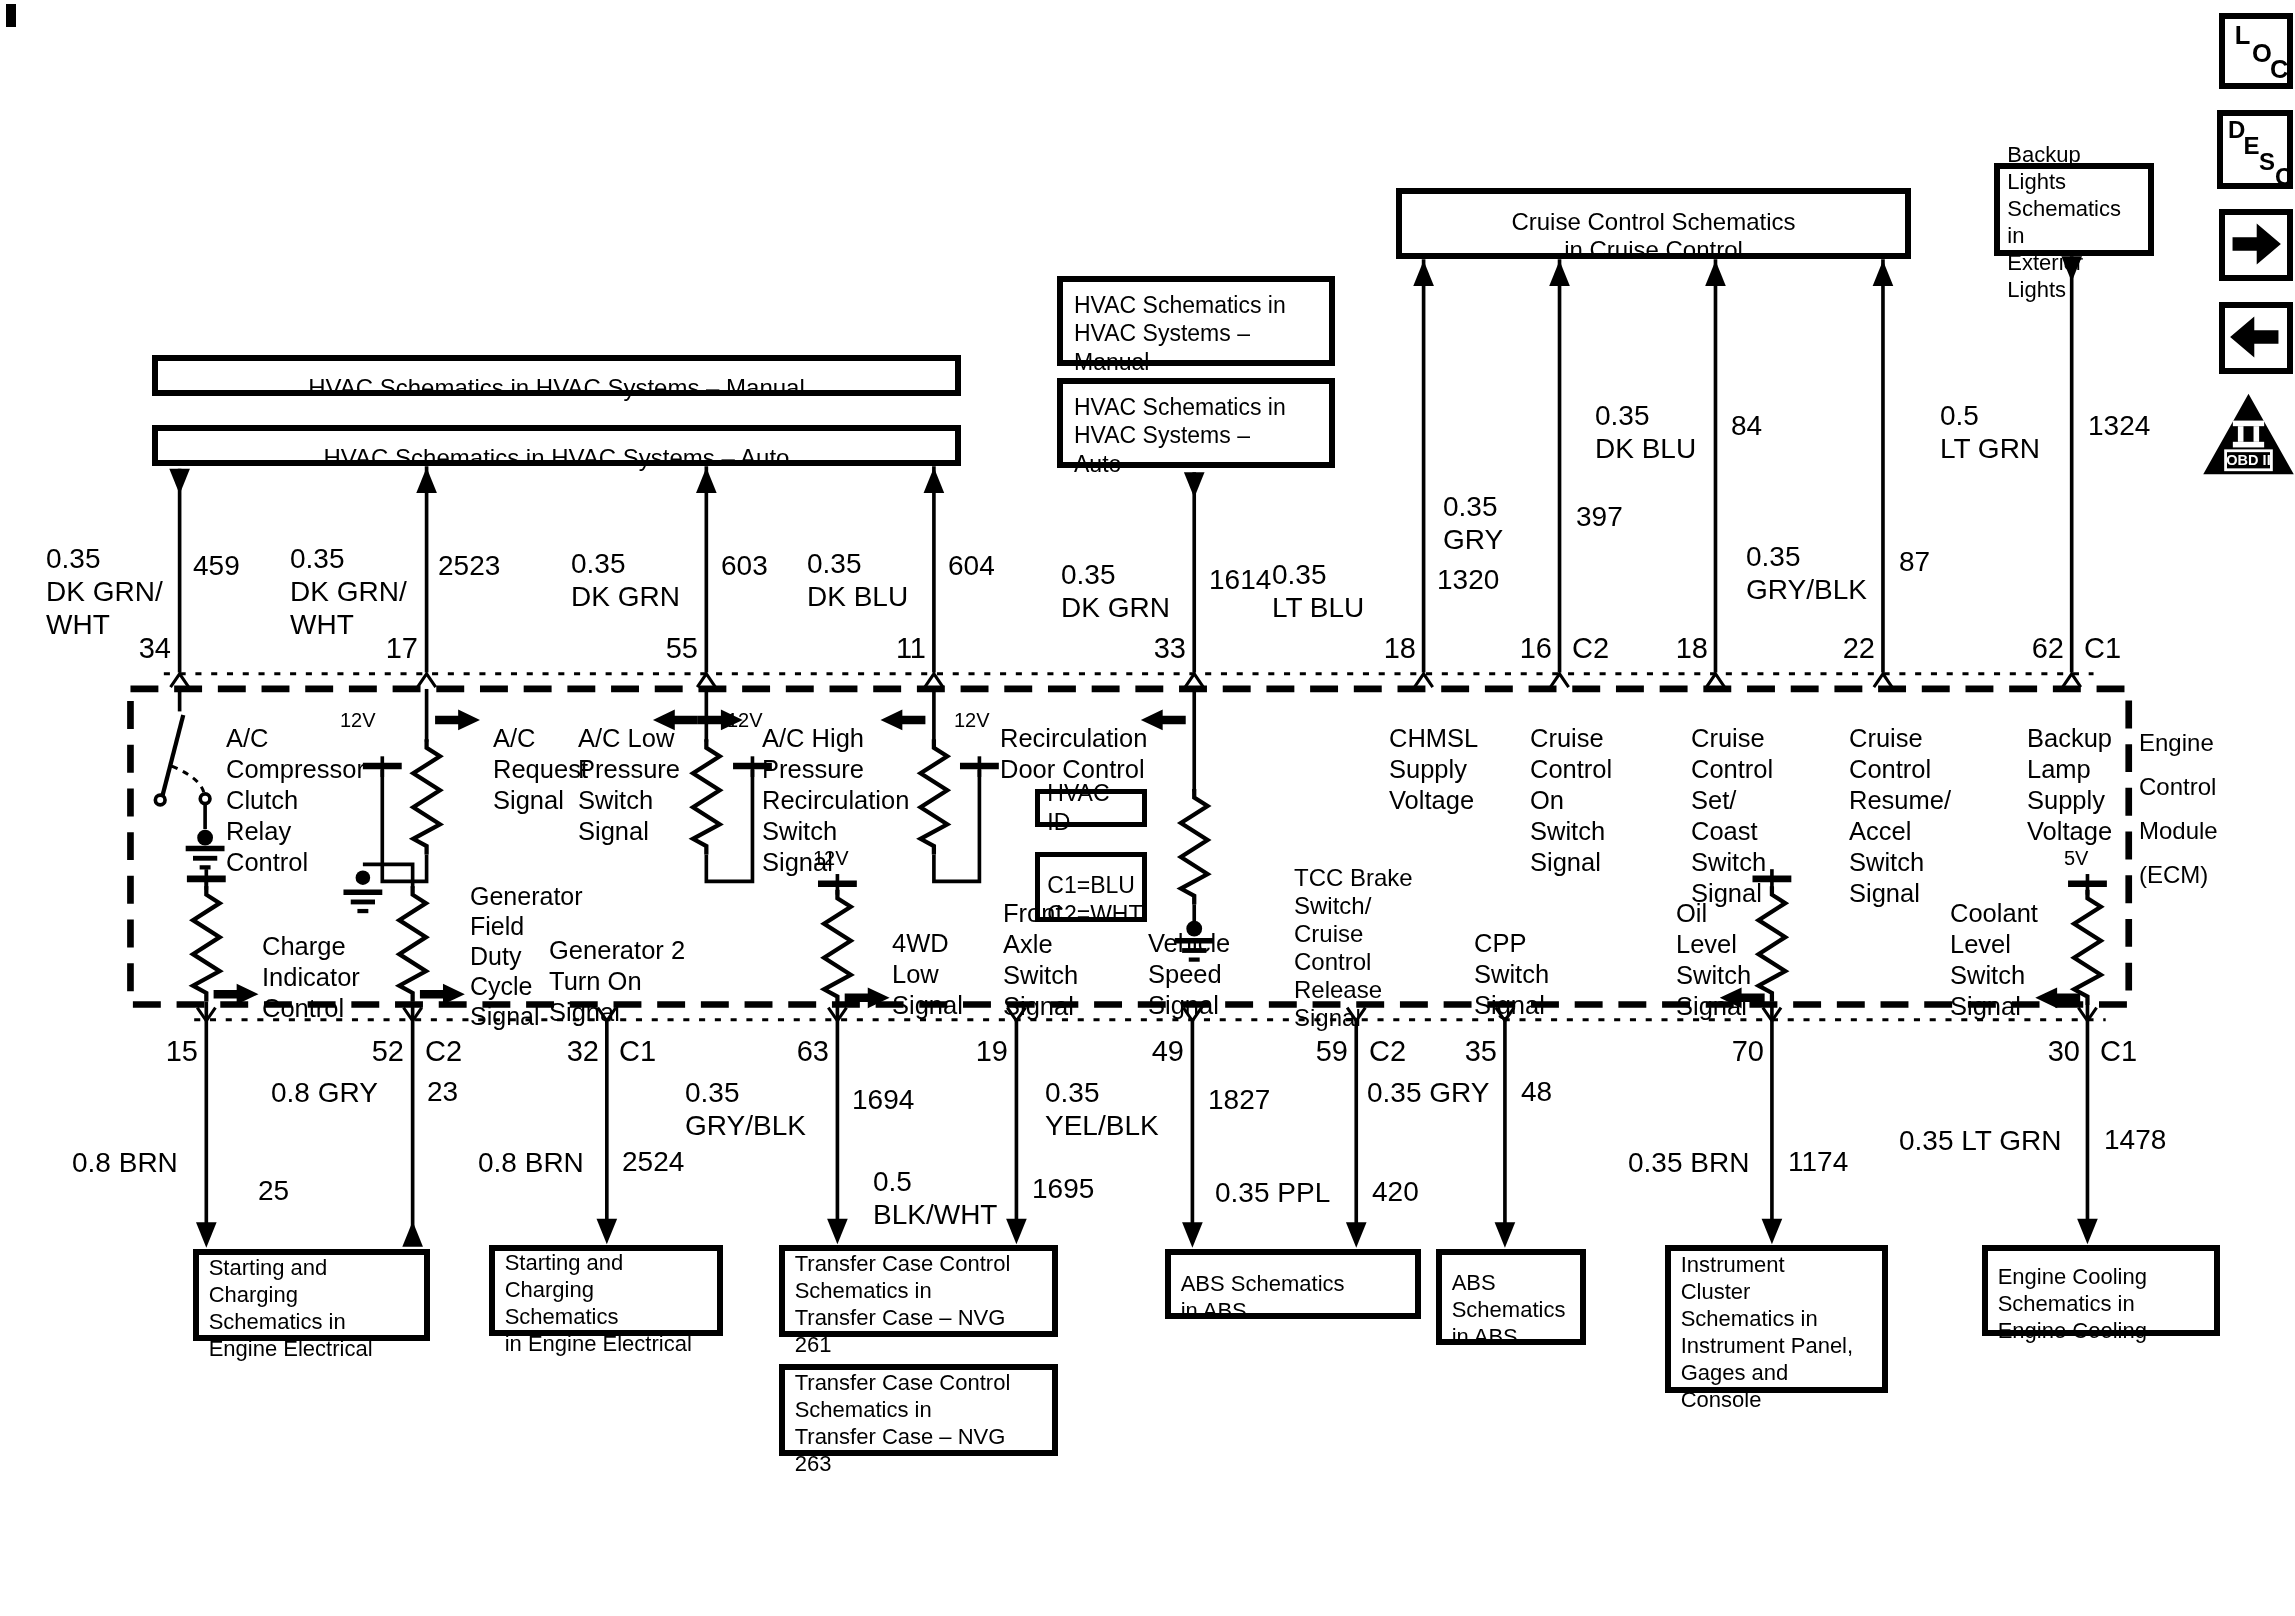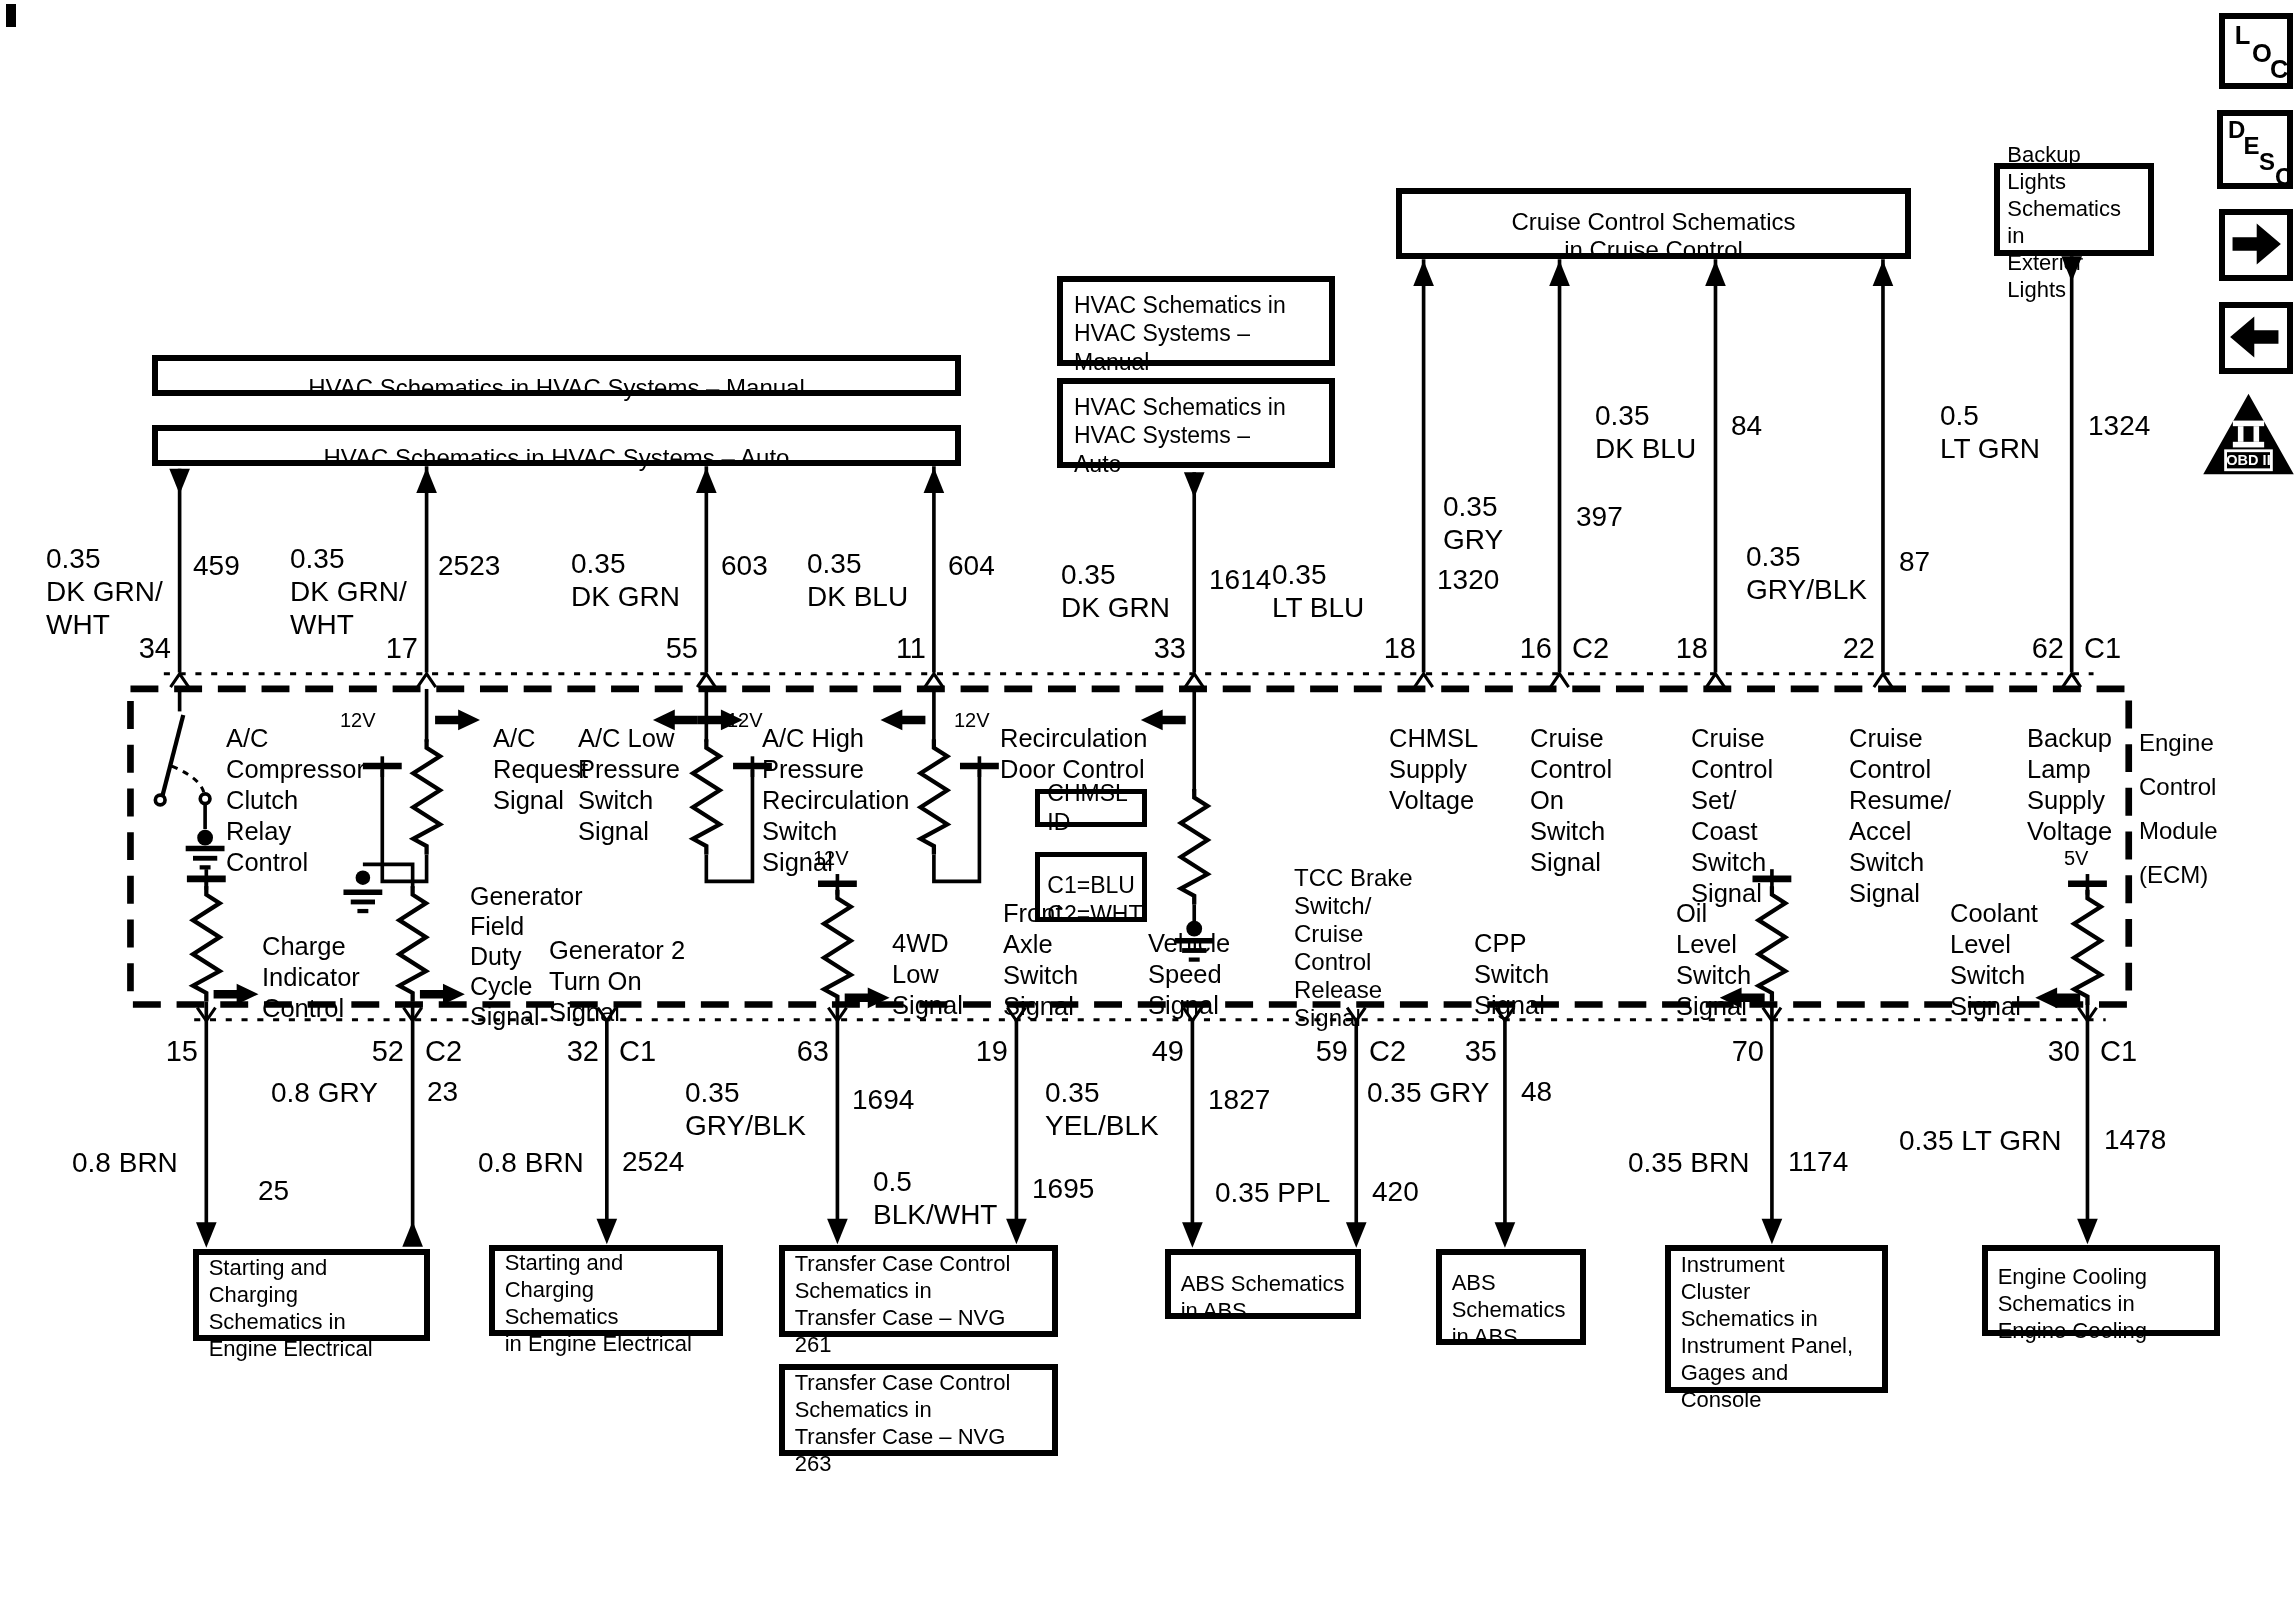--- a/index.html
+++ b/index.html
@@ -331,21 +331,21 @@
 Resume/
 Accel
 Switch
 Signal</div>
 <div class="int ml" style="left:2027px;top:698px;">Backup
 Lamp
 Supply
 Voltage</div>
 
 <div class="cid" style="left:1035px;top:789px;width:112px;height:38px;justify-content:center;">
-  <span>CHMSL ID</span>
+  <span>HVAC ID</span>
 </div>
 <div class="cid ml" style="left:1035px;top:827px;width:112px;height:70px;">
   <span class="ml">C1=BLU
 C2=WHT</span>
 </div>
 
 <div class="ecmtitle ml" style="left:2139px;top:696px;">Engine
 Control
 Module
 (ECM)</div>
@@ -443,21 +443,21 @@
 <div class="bbox" style="left:779px;top:1245px;width:279px;height:92px;">
   <span class="ml">Transfer Case Control
 Schematics in
 Transfer Case – NVG 261</span>
 </div>
 <div class="bbox" style="left:779px;top:1364px;width:279px;height:92px;">
   <span class="ml">Transfer Case Control
 Schematics in
 Transfer Case – NVG 263</span>
 </div>
-<div class="bbox" style="left:1165px;top:1249px;width:196px;height:70px;">
+<div class="bbox" style="left:1165px;top:1249px;width:256px;height:70px;">
   <span class="ml">ABS Schematics
 in ABS</span>
 </div>
 <div class="bbox" style="left:1436px;top:1249px;width:150px;height:96px;">
   <span class="ml">ABS
 Schematics
 in ABS</span>
 </div>
 <div class="bbox" style="left:1665px;top:1245px;width:223px;height:148px;">
   <span class="ml">Instrument

